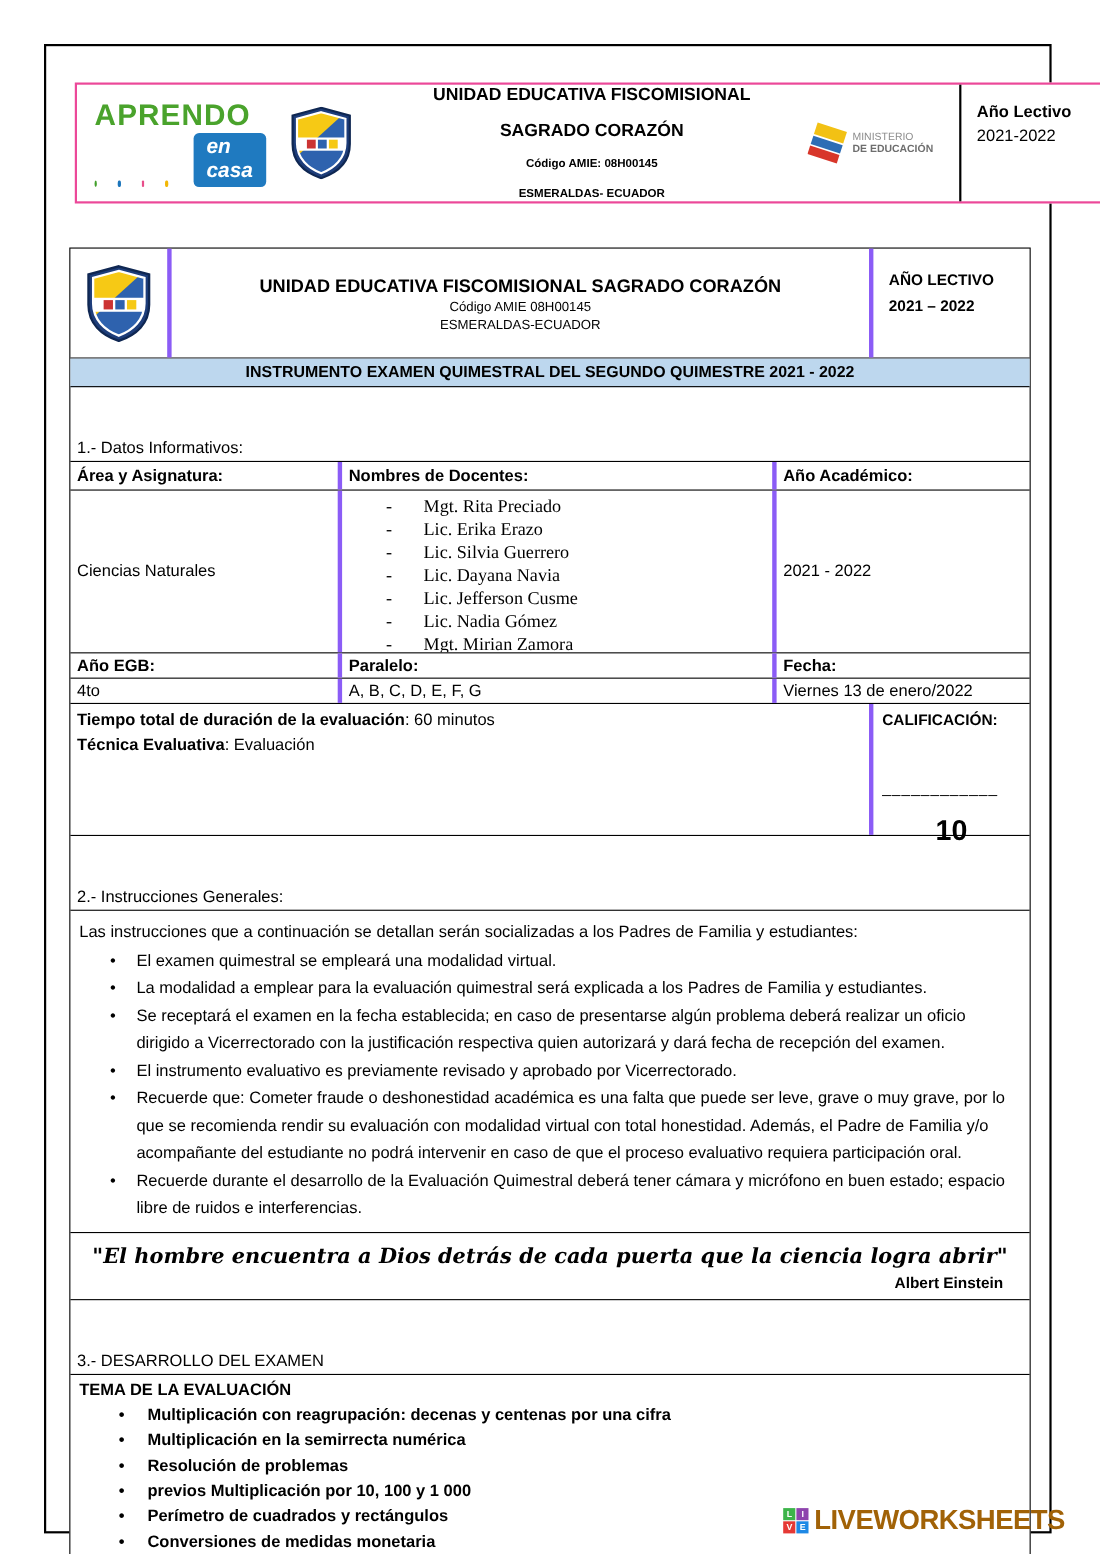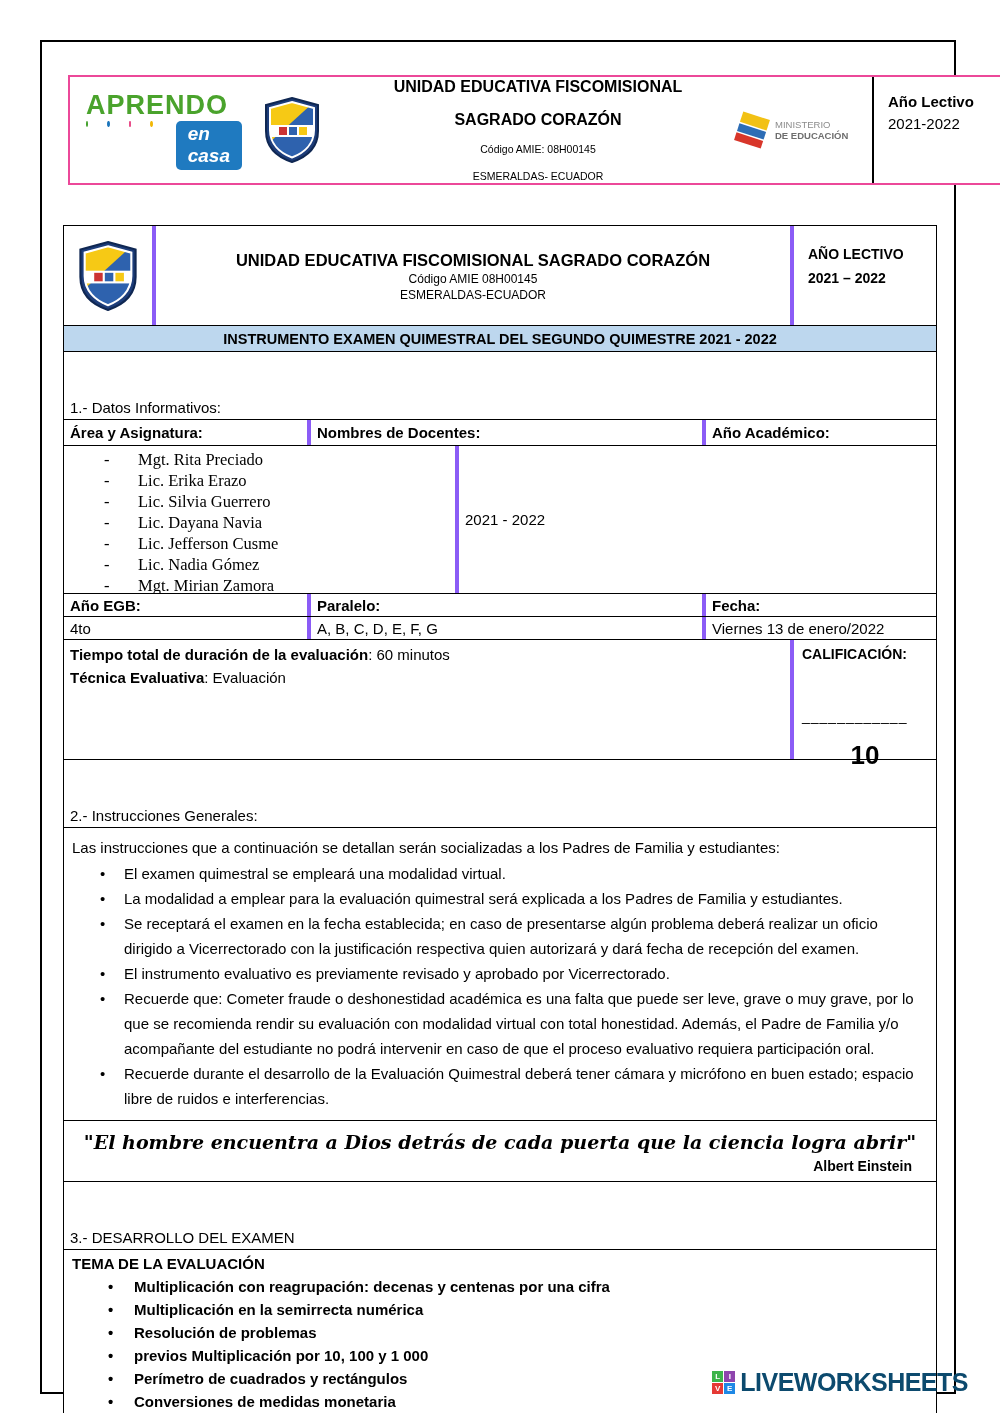--- a/index.html
+++ b/index.html
@@ -13,29 +13,29 @@
     border:2px solid #000;box-sizing:border-box;
   }
   
   .top-header{
     position:absolute;left:68px;top:75px;width:942px;height:110px;
     border:2px solid #ec4899;box-sizing:border-box;display:flex;align-items:stretch;
     background:#fff;
   }
   .aprendo{width:172px;display:flex;flex-direction:column;justify-content:center;padding-left:16px;box-sizing:border-box;}
   .ap-word{color:#4aa32c;font-weight:800;font-size:27px;letter-spacing:1px;line-height:28px;}
-  .ap-row{display:flex;align-items:flex-start;gap:19px;margin-top:2px;}
+  .ap-row{display:flex;align-items:flex-end;gap:19px;margin-top:2px;}
   .dot{width:6px;height:6px;border-radius:50%;display:inline-block;}
   .d1{background:#43a02c;}.d2{background:#1b75bb;}.d3{background:#e84e8a;border-radius:1px;}.d4{background:#f2b705;}
   .encasa{background:#1f7ac0;color:#fff;font-weight:bold;font-style:italic;font-size:19px;
     padding:2px 12px 3px 12px;border-radius:5px;margin-left:4px;}
   .shield-cell{width:100px;display:flex;align-items:center;justify-content:center;}
   .th-center{flex:1;text-align:center;display:flex;flex-direction:column;justify-content:space-between;}
   .th-name{font-size:16px;line-height:19px;}
-  .th-small{font-size:10.5px;line-height:13px;}
+  .th-small{font-size:10.5px;line-height:13px;font-weight:bold;}
   .ministry{width:138px;display:flex;align-items:center;gap:5px;}
   .min1{font-size:9.5px;color:#8c8c8c;line-height:11px;}
   .min2{font-size:9.5px;color:#6e6e6e;font-weight:bold;line-height:11px;}
   .th-year{width:136px;border-left:2px solid #000;box-sizing:border-box;padding:14px 0 0 14px;}
   .th-year div{font-size:15px;line-height:22px;}
   .th-year .yv{font-weight:normal;}
 
   
   .doc{
     position:absolute;left:63px;top:225px;width:874px;
@@ -88,21 +88,21 @@
   .tbul{display:flex;margin-left:32px;font-weight:bold;line-height:23px;}
   .tbul .bdot{width:30px;flex:0 0 30px;}
 
   
   .lw{position:absolute;right:32px;top:1368px;display:flex;align-items:center;gap:5px;
     text-decoration:none;cursor:pointer;}
   .lw-grid{display:grid;grid-template-columns:11px 11px;grid-template-rows:11px 11px;gap:1px;}
   .lw-sq{width:11px;height:11px;display:flex;align-items:center;justify-content:center;
     color:#fff;font-size:8px;font-weight:bold;line-height:11px;}
   .sq0{background:#3cb44a;}.sq1{background:#8e44ad;}.sq2{background:#e53935;}.sq3{background:#1e88e5;}
-  .lw-text{font-size:25px;font-weight:800;color:#0c4a6e;letter-spacing:-0.5px;}
+  .lw-text{font-size:25px;font-weight:800;color:#a16207;letter-spacing:-0.5px;}
 </style>
 </head>
 <body>
 
 <div class="frame"></div>
 
 <div class="top-header">
   <div class="aprendo">
     <div class="ap-word">APRENDO</div>
     <div class="ap-row">
@@ -190,20 +190,21 @@
 
   <div class="row sect">1.- Datos Informativos:</div>
 
   <div class="row head3">
     <div class="cell col1">Área y Asignatura:</div>
     <div class="cell col2">Nombres de Docentes:</div>
     <div class="cell col3">Año Académico:</div>
   </div>
 
   <div class="row r-docentes">
+    <div class="cell col1 vcenter">Ciencias Naturales</div>
     <div class="cell col2 docentes">
       <div class="drow">
           <span class="dash">-</span>
           <span>Mgt. Rita Preciado</span>
         </div>
       <div class="drow">
           <span class="dash">-</span>
           <span>Lic. Erika Erazo</span>
         </div>
       <div class="drow">

